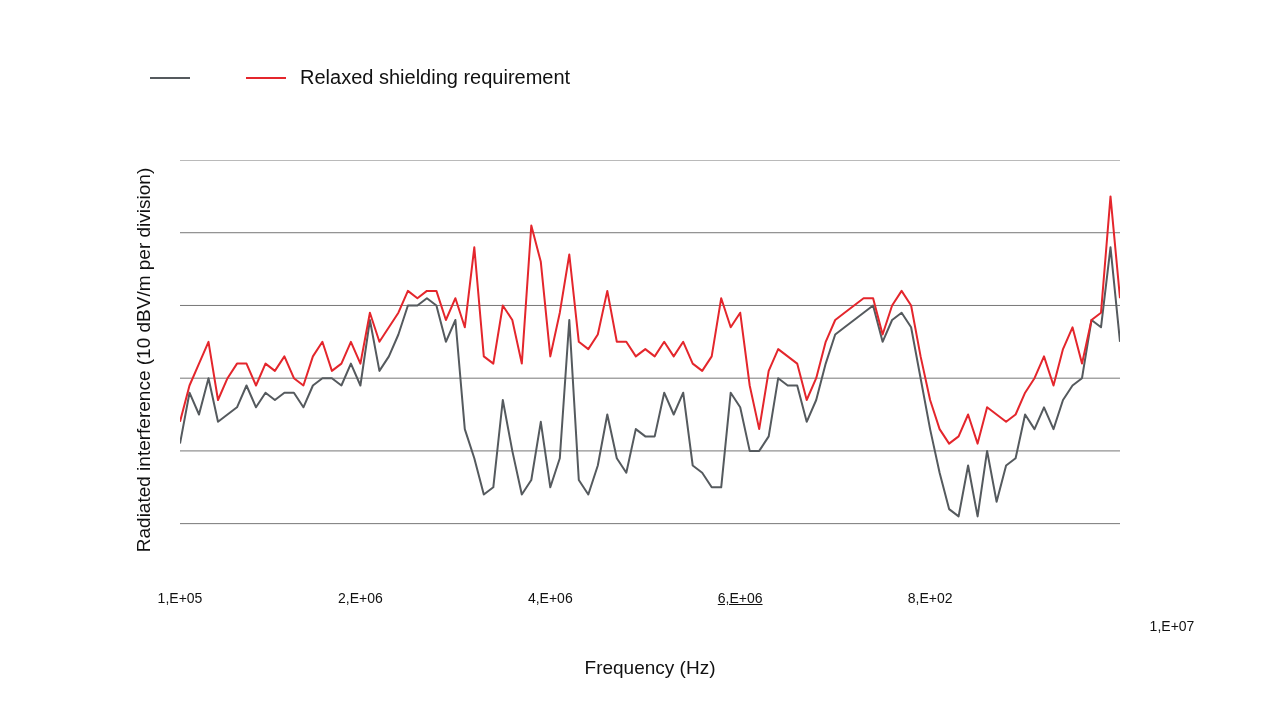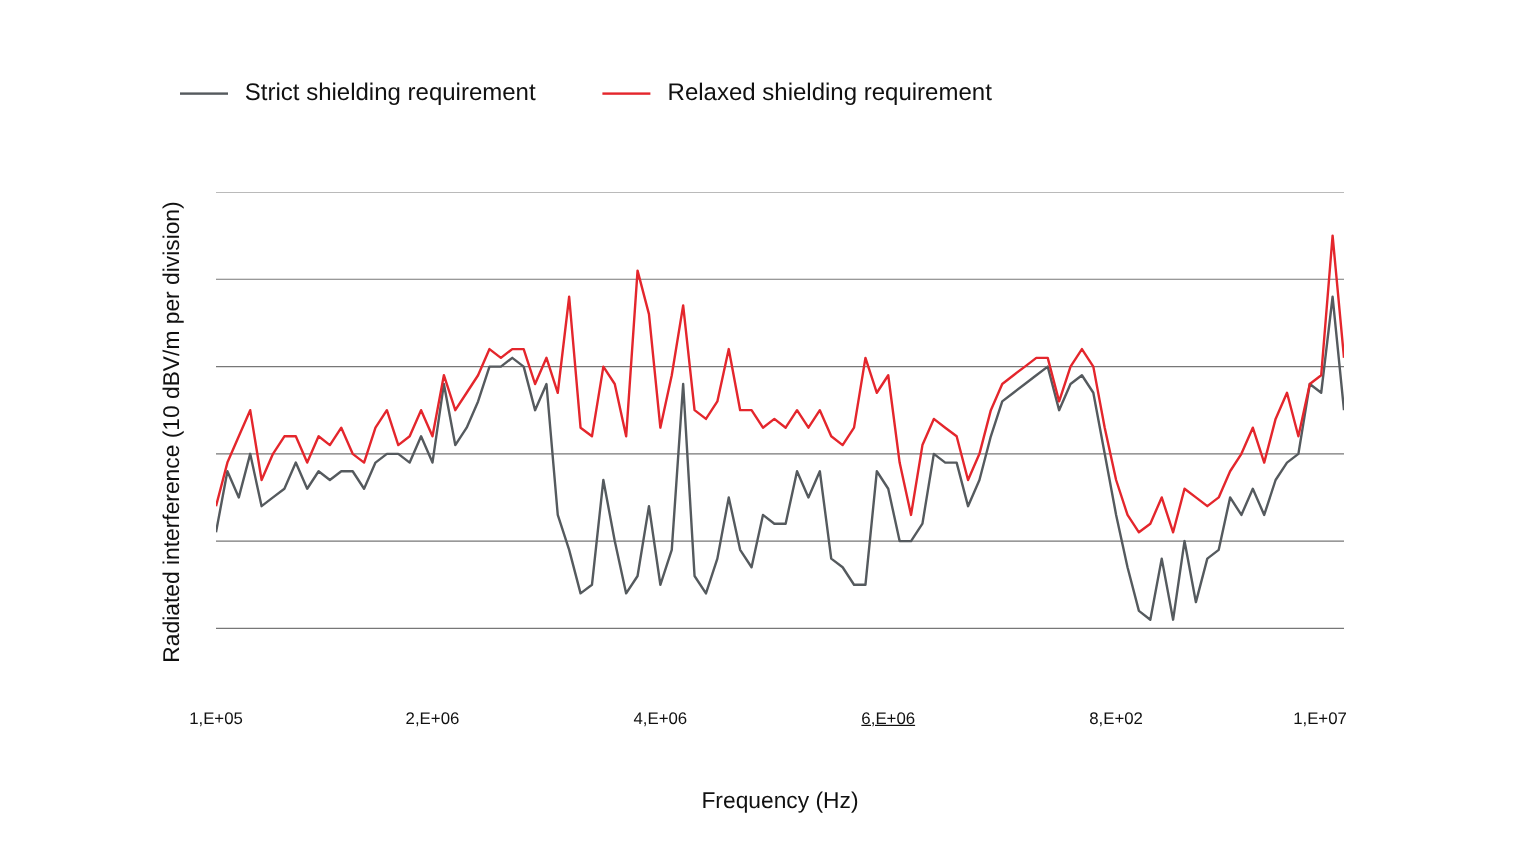--- a/index.html
+++ b/index.html
@@ -21,21 +21,20 @@
   .series-strict{stroke:#555a5e;stroke-width:2;fill:none;stroke-linejoin:round;}
   .series-relaxed{stroke:#e4262c;stroke-width:2;fill:none;stroke-linejoin:round;}
 </style>
 </head>
 <body>
 <div class="page">
 
 <div class="legend">
   <div class="legend-item">
     <span class="legend-swatch" style="border-color:#555a5e"></span>
-    <span>Strict shielding requirement</span>
   </div>
   <div class="legend-item">
     <span class="legend-swatch" style="border-color:#e4262c"></span>
     <span>Relaxed shielding requirement</span>
   </div>
 </div>
 
 <div class="ylabel">
   <span>Radiated interference (10 dBV/m per division)</span>
 </div>
@@ -54,18 +53,18 @@
         <polyline points="0.0,261.8 9.5,225.5 19.0,203.6 28.5,181.8 38.0,240.0 47.5,218.2 57.0,203.6 66.5,203.6 76.0,225.5 85.5,203.6 94.9,210.9 104.4,196.4 113.9,218.2 123.4,225.5 132.9,196.4 142.4,181.8 151.9,210.9 161.4,203.6 170.9,181.8 180.4,203.6 189.9,152.7 199.4,181.8 208.9,167.3 218.4,152.7 227.9,130.9 237.4,138.2 246.9,130.9 256.4,130.9 265.9,160.0 275.4,138.2 284.8,167.3 294.3,87.3 303.8,196.4 313.3,203.6 322.8,145.5 332.3,160.0 341.8,203.6 351.3,65.5 360.8,101.8 370.3,196.4 379.8,152.7 389.3,94.5 398.8,181.8 408.3,189.1 417.8,174.5 427.3,130.9 436.8,181.8 446.3,181.8 455.8,196.4 465.3,189.1 474.7,196.4 484.2,181.8 493.7,196.4 503.2,181.8 512.7,203.6 522.2,210.9 531.7,196.4 541.2,138.2 550.7,167.3 560.2,152.7 569.7,225.5 579.2,269.1 588.7,210.9 598.2,189.1 607.7,196.4 617.2,203.6 626.7,240.0 636.2,218.2 645.7,181.8 655.2,160.0 664.6,152.7 674.1,145.5 683.6,138.2 693.1,138.2 702.6,174.5 712.1,145.5 721.6,130.9 731.1,145.5 740.6,196.4 750.1,240.0 759.6,269.1 769.1,283.6 778.6,276.4 788.1,254.5 797.6,283.6 807.1,247.3 816.6,254.5 826.1,261.8 835.6,254.5 845.1,232.7 854.5,218.2 864.0,196.4 873.5,225.5 883.0,189.1 892.5,167.3 902.0,203.6 911.5,160.0 921.0,152.7 930.5,36.4 940.0,138.2" class="series-relaxed"></polyline>
       </svg>
 </div>
 
 <div class="xticks">
       <div class="xtick" style="left: 0px;">1,E+05</div>
       <div class="xtick" style="left: 180.404px; text-align: right;">2,E+06</div>
       <div class="xtick" style="left: 370.303px;">4,E+06</div>
       <div class="xtick" style="left: 560.202px; text-decoration: underline;">6,E+06</div>
       <div class="xtick" style="left: 750.101px;">8,E+02</div>
-      <div class="xtick" style="left: 920px;">1,E+07</div>
+      <div class="xtick" style="left: 992px; margin-top: 28px;">1,E+07</div>
     </div>
 
 <div class="xlabel">Frequency (Hz)</div>
 
 </div>
 
 </body></html>

